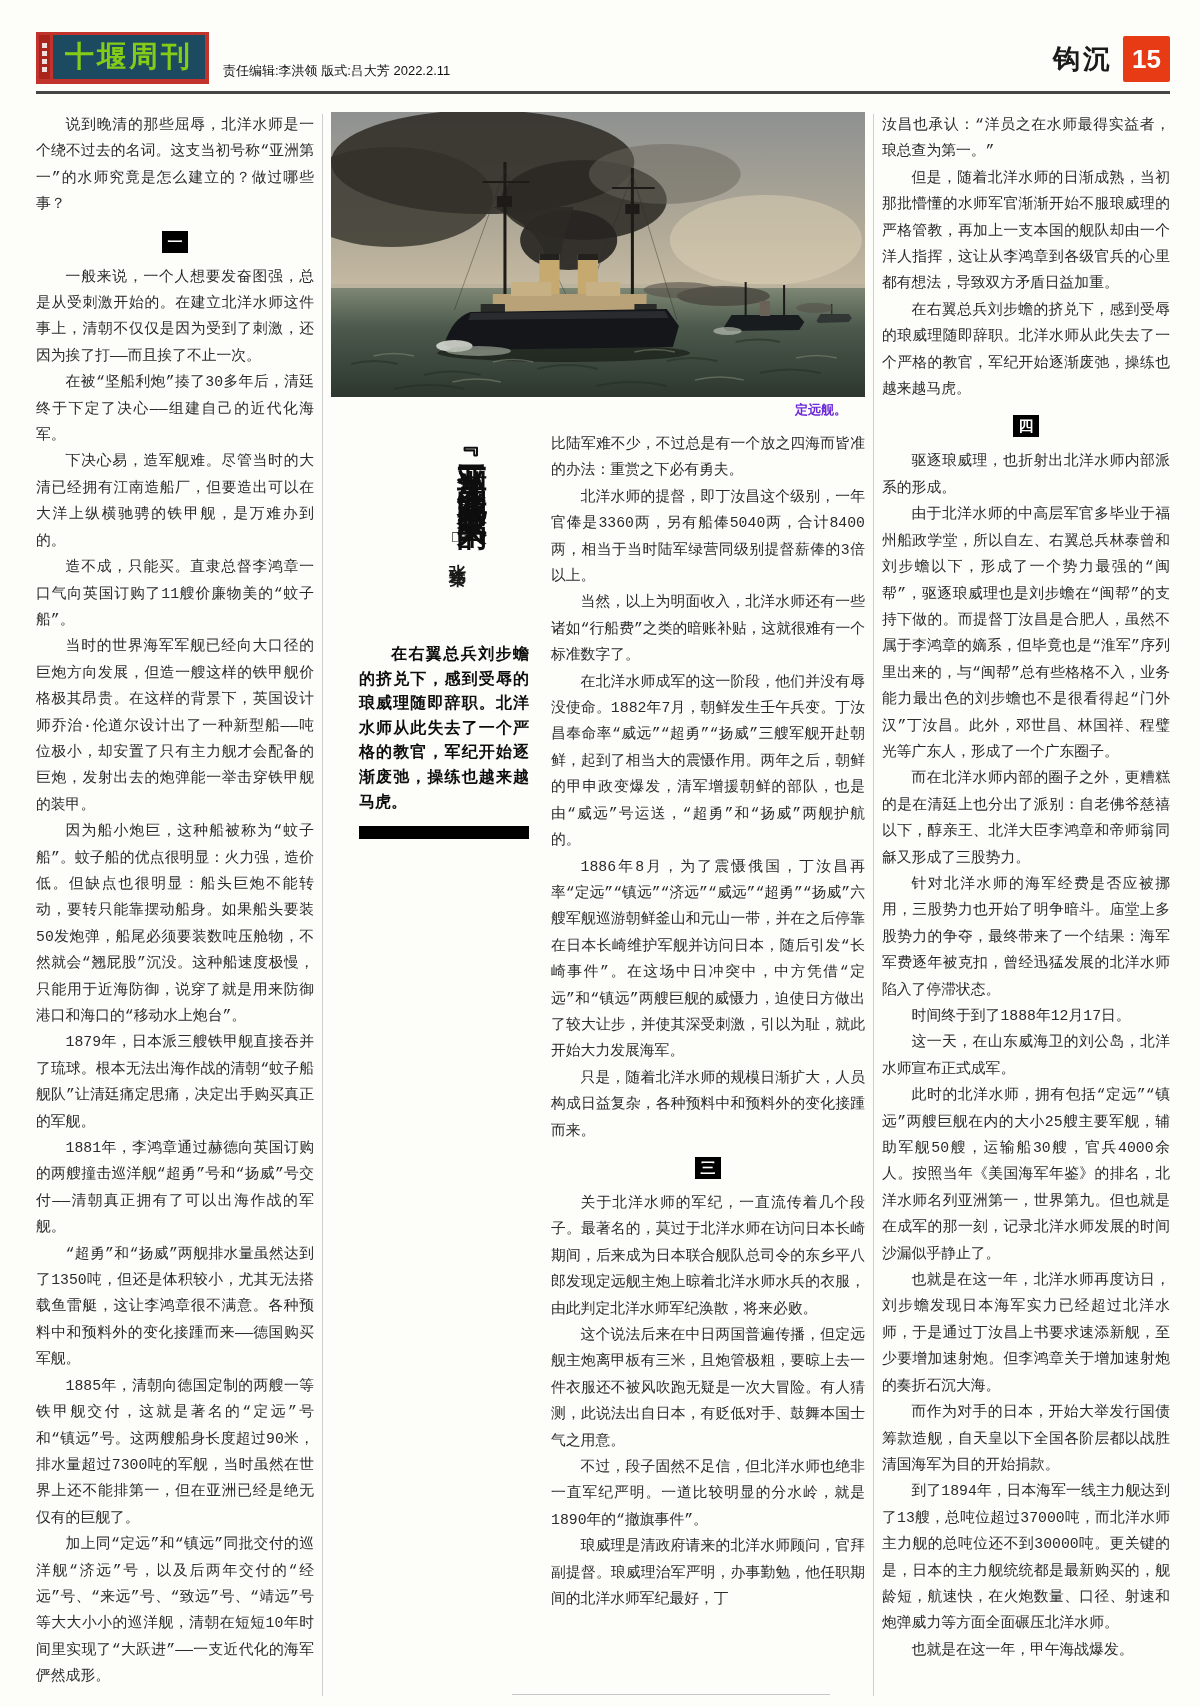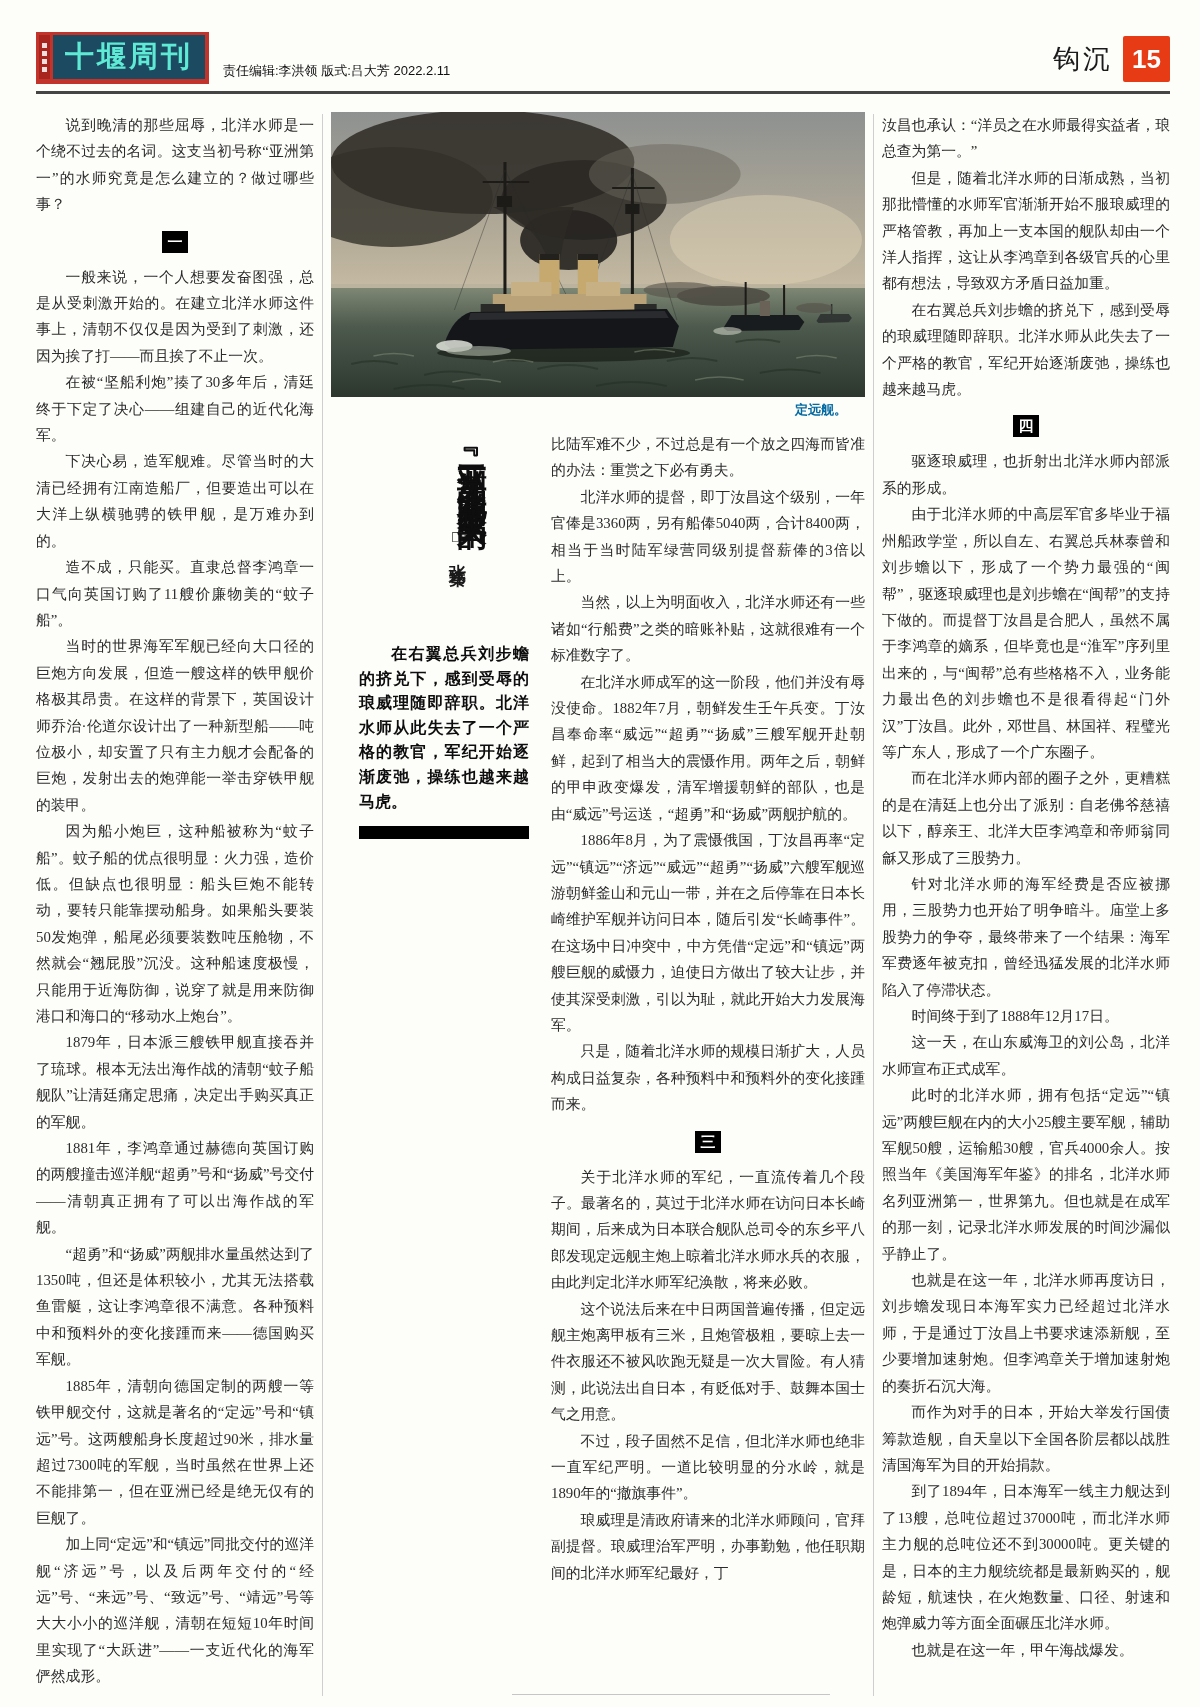--- a/index.html
+++ b/index.html
@@ -5,51 +5,51 @@
   * { box-sizing: border-box; }
   html,body { margin:0; padding:0; background:#e8e8e8; }
   .page { width:1200px; height:1707px; margin:0 auto; background:#fdfdfa; position:relative;
           padding:30px 30px 0 36px; font-family:"Liberation Serif","DejaVu Serif",serif; color:#262626; overflow:hidden; }
 
   
   .masthead { display:flex; align-items:flex-end; height:54px; }
   .logo { display:flex; background:#c2342b; height:52px; padding:3px 4px 5px 3px; align-items:stretch; }
   .logo-strip { width:11px; background:#a8251d; margin-right:3px; display:flex; flex-direction:column; justify-content:center; align-items:center; gap:3px; }
   .logo-strip i { width:5px; height:5px; background:rgba(255,255,255,.85); display:block; }
-  .logo-main { background:#1c4a60; color:#5eead4; font-family:Liberation Serif, serif;
+  .logo-main { background:#1c4a60; color:#84cc16; font-family:Liberation Serif, serif;
                font-weight:bold; font-size:29px; letter-spacing:3px; display:flex; align-items:center; padding:8px 12px; }
   .editors { font-family:"Liberation Sans","DejaVu Sans",sans-serif; font-weight:normal; font-size:13px;
              margin-left:14px; padding-bottom:4px; color:#101010; }
   .mast-right { margin-left:auto; display:flex; align-items:center; gap:10px; padding-bottom:2px; }
-  .section-name { font-size:27px; font-weight:normal; font-family:"Liberation Sans","DejaVu Sans",sans-serif;
+  .section-name { font-size:27px; font-weight:bold; font-family:"Liberation Sans","DejaVu Sans",sans-serif;
                   letter-spacing:3px; color:#1a1a1a; }
   .page-num { background:#e63b15; color:#fff; font-family:"Liberation Sans","DejaVu Sans",sans-serif;
               font-weight:bold; font-size:26px; width:47px; height:46px; display:flex; align-items:center;
               justify-content:center; border-radius:2px; }
   .head-rule { height:3px; background:#454545; margin-top:7px; }
 
   
   .body-cols { display:flex; margin-top:18px; height:1584px; overflow:hidden; }
   .col { overflow:hidden; }
   .col-left { width:278px; }
   .v-divider { width:1px; background:#cfcfcf; margin:2px 8px 0 8px; }
   .middle { width:534px; display:flex; flex-direction:column; overflow:hidden; }
   .col-right { flex:1; }
 
-  p.para { margin:0; font-size:14.8px; line-height:26.4px; text-align:justify; text-indent:2em; color:#2b2b2b; }
+  p.para { margin:0; font-size:14.8px; line-height:26.4px; text-align:justify; text-indent:2em; color:#2b2b2b;font-family:Liberation Mono, monospace; }
   p.para.cont { text-indent:0; }
   .sec-marker { width:26px; height:22px; background:#000; color:#fff; font-size:15px; font-weight:bold;
                 line-height:22px; text-align:center; margin:13px auto 11px auto;
                 font-family:"Liberation Sans","DejaVu Sans",sans-serif; }
 
   
   .photo { height:285px; }
   .photo svg { display:block; width:100%; height:100%; }
   .photo-caption { text-align:right; font-size:13px; font-weight:bold; padding:4px 18px 0 0; height:24px;
-                   font-family:"Liberation Sans","DejaVu Sans",sans-serif; color:#0369a1; }
+                   font-family:"Liberation Sans","DejaVu Sans",sans-serif; color:#6d28d9; }
 
   
   .mid-lower { display:flex; flex:1; overflow:hidden; }
   .headline-col { width:208px; position:relative; }
   .headline { writing-mode:vertical-rl; text-orientation:upright; font-size:30px; font-weight:900;
               letter-spacing:4px; line-height:42px; margin:16px 46px 0 auto; color:#0e0e0e;
               font-family:"Liberation Serif","DejaVu Serif",serif; }
   .byline { writing-mode:vertical-rl; text-orientation:upright; font-size:17px; font-weight:bold;
             letter-spacing:4px; line-height:20px; margin:26px 72px 0 auto; color:#1a1a1a; }
   .intro { font-weight:bold; font-size:16px; line-height:24.6px; text-align:justify; text-indent:2em;

